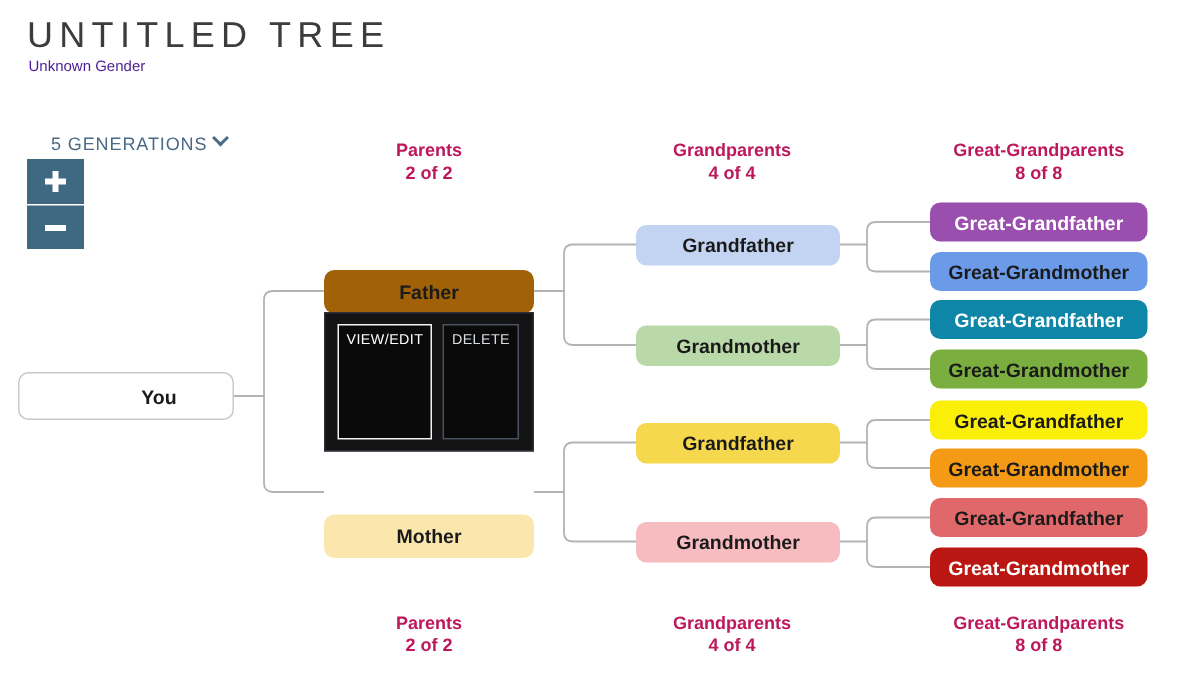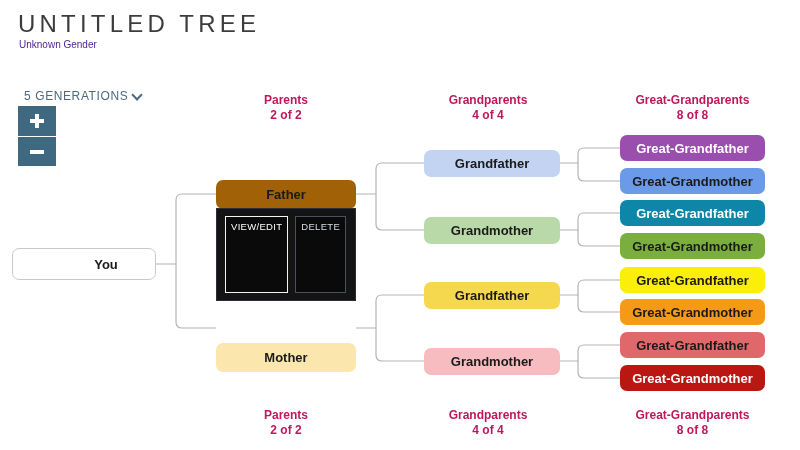--- a/index.html
+++ b/index.html
@@ -30,26 +30,26 @@
     position: absolute;
     left: 19px; top: 39px;
     font-size: 10px;
     color: #4c1d95;
     font-weight: 400;
   }
 
   
   .gen-select {
     position: absolute;
-    left: 24px; top: 89px;
+    left: 34px; top: 89px;
     font-size: 12px;
     color: #4a6a85;
     letter-spacing: 0.6px;
     display: flex;
-    align-items: center;
+    align-items: flex-start;
     gap: 5px;
     cursor: pointer;
     white-space: nowrap;
   }
   .chevron {
     display: inline-block;
     width: 9px; height: 9px;
     position: relative;
     top: -1px;
   }

